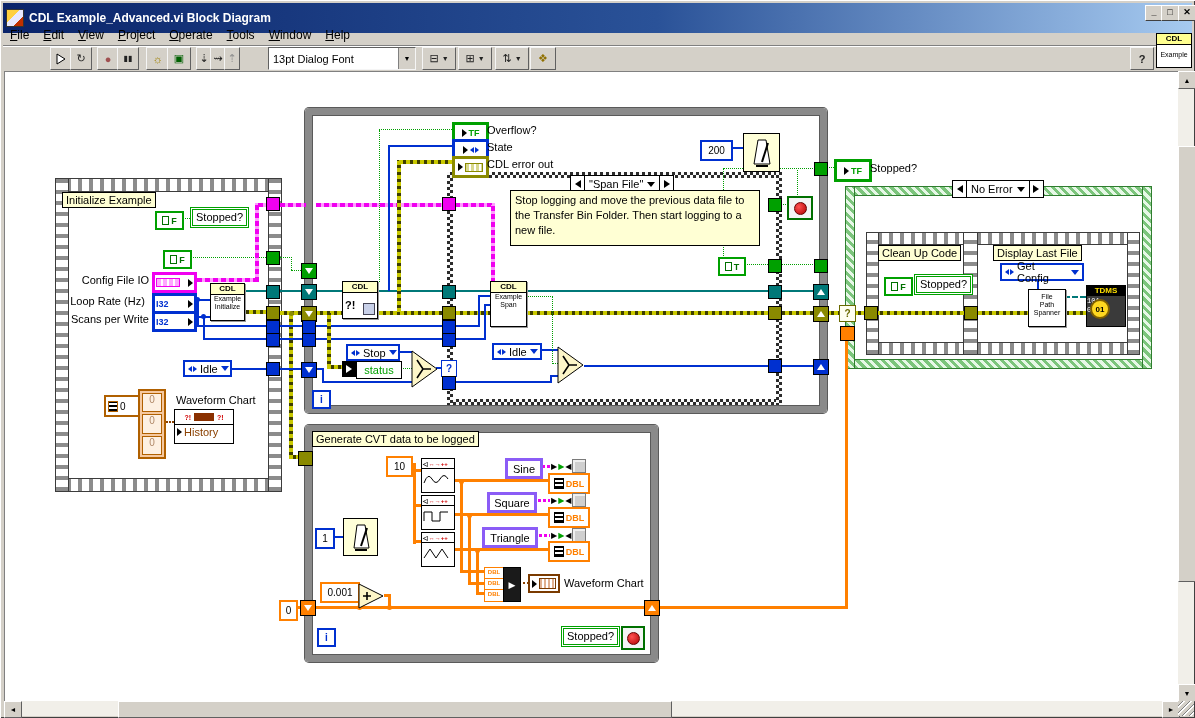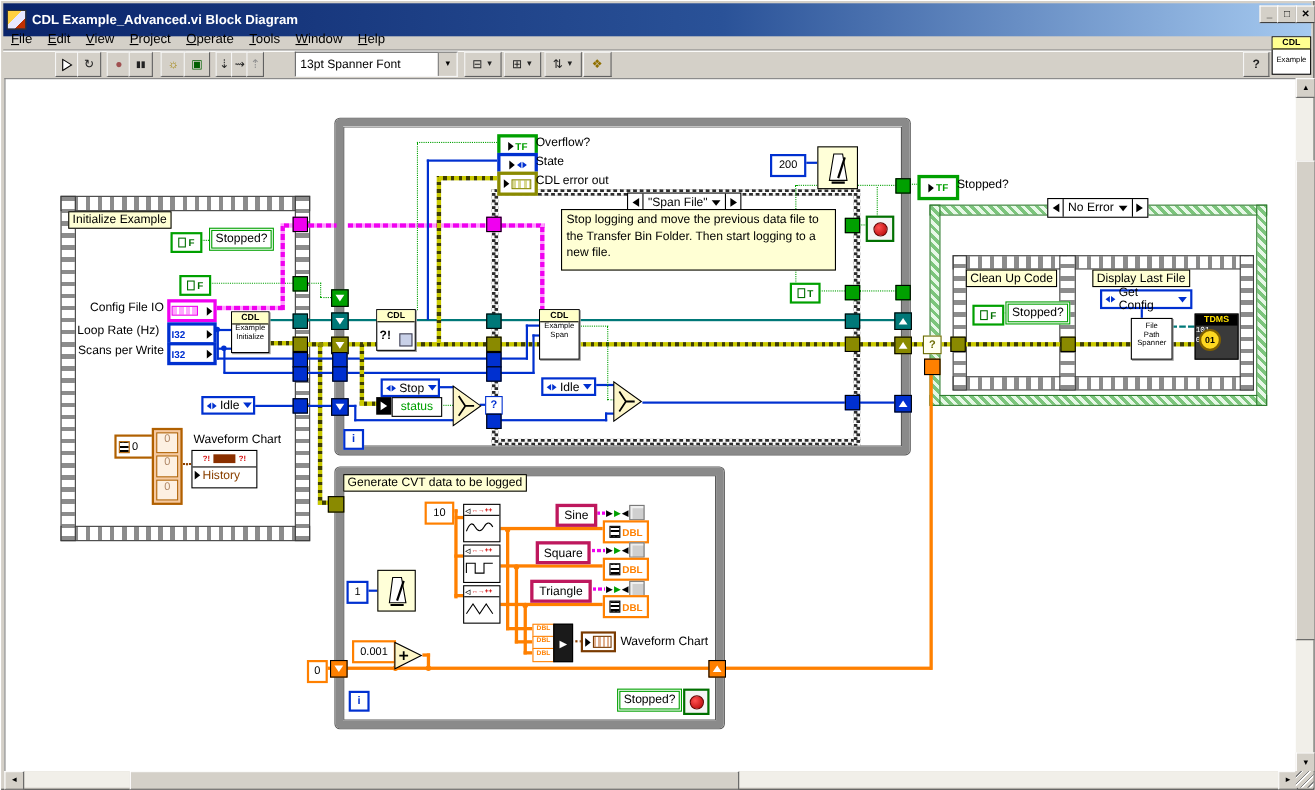--- a/index.html
+++ b/index.html
@@ -99,21 +99,21 @@
   .t-r{width:0;height:0;border-top:3px solid transparent;border-bottom:3px solid transparent;border-left:4px solid #0030d0}
   .t-d{width:0;height:0;border-left:4px solid transparent;border-right:4px solid transparent;border-top:5px solid #0030d0;margin-left:auto}
   .subvi{position:absolute;background:#fff;border:1px solid #000;box-shadow:1px 1px 0 #999;
     font-size:7px;line-height:8px;text-align:center}
   .subvi .ban{background:#ffffc8;border-bottom:1px solid #000;font-weight:bold;font-size:8px;line-height:10px;height:10px}
   .local{position:absolute;border:1px solid #00a000;padding:1px;background:#fff}
   .local>div{border:1px solid #00a000;font-size:11px;line-height:15px;padding:0 3px;text-align:center}
   .fconst{position:absolute;background:#fff;border:2px solid #00a000;display:flex;align-items:center;
     justify-content:center;gap:2px;font-weight:bold;font-size:9px;color:#007000}
   .fconst .mini{width:5px;height:7px;border:1px solid #007000}
-  .strc{position:absolute;background:#fff;border:3px solid #be185d;font-size:11px;
+  .strc{position:absolute;background:#fff;border:3px solid #8b5cf6;font-size:11px;
     display:flex;align-items:center;justify-content:center}
   .numc-o{position:absolute;background:#fff;border:2px solid #ff8000;font-size:10px;
     display:flex;align-items:center;justify-content:center}
   .numc-b{position:absolute;background:#fff;border:2px solid #0030d0;font-size:10px;
     display:flex;align-items:center;justify-content:center}
   .dblbox{position:absolute;background:#fff;border:2px solid #ff8000;display:flex;
     align-items:center;justify-content:center;gap:2px;font-size:9px;font-weight:bold;color:#ff8000}
   .grid-g{width:8px;height:9px;background:
     repeating-linear-gradient(0deg,#000 0 2px,#fff 2px 4px),
     repeating-linear-gradient(90deg,#000 0 2px,#fff 2px 4px);border:1px solid #000}
@@ -167,21 +167,21 @@
 </div>
 <div class="tbtn" style="left:70px;top:47px;width:20px">↻</div>
 <div class="tbtn" style="left:97px;top:47px;width:20px;color:#a05050">●</div>
 <div class="tbtn" style="left:117px;top:47px;width:20px;font-size:8px">▮▮</div>
 <div class="tbtn" style="left:146px;top:47px;width:21px;color:#a08000">☼</div>
 <div class="tbtn" style="left:167px;top:47px;width:22px;color:#006000">▣</div>
 <div class="tbtn" style="left:196px;top:47px;width:14px">⇣</div>
 <div class="tbtn" style="left:210px;top:47px;width:14px">⇝</div>
 <div class="tbtn" style="left:224px;top:47px;width:14px;color:#909090">⇡</div>
 <div class="fontbox" style="left:268px;top:47px;width:146px">
-  <span style="padding-left:4px">13pt Spanner Font</span>
+  <span style="padding-left:4px">13pt Dialog Font</span>
   <span class="dd">▼</span>
 </div>
 <div class="tbtn" style="left:422px;top:47px;width:32px;gap:3px">
   <span>⊟</span>
   <span style="font-size:7px">▼</span>
 </div>
 <div class="tbtn" style="left:458px;top:47px;width:32px;gap:3px">
   <span>⊞</span>
   <span style="font-size:7px">▼</span>
 </div>

